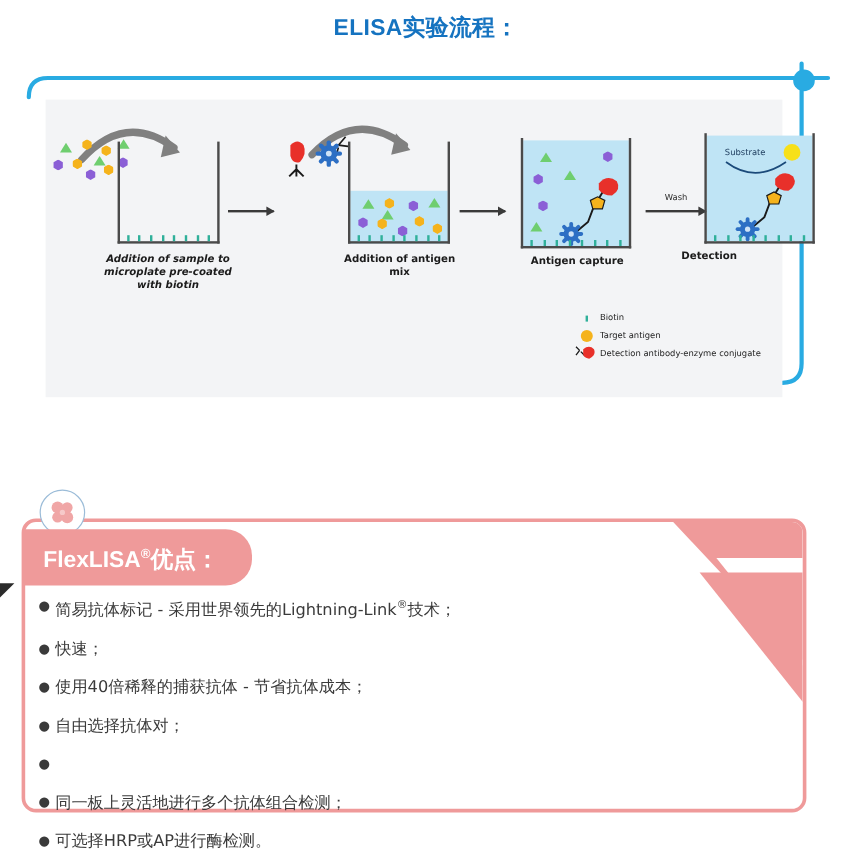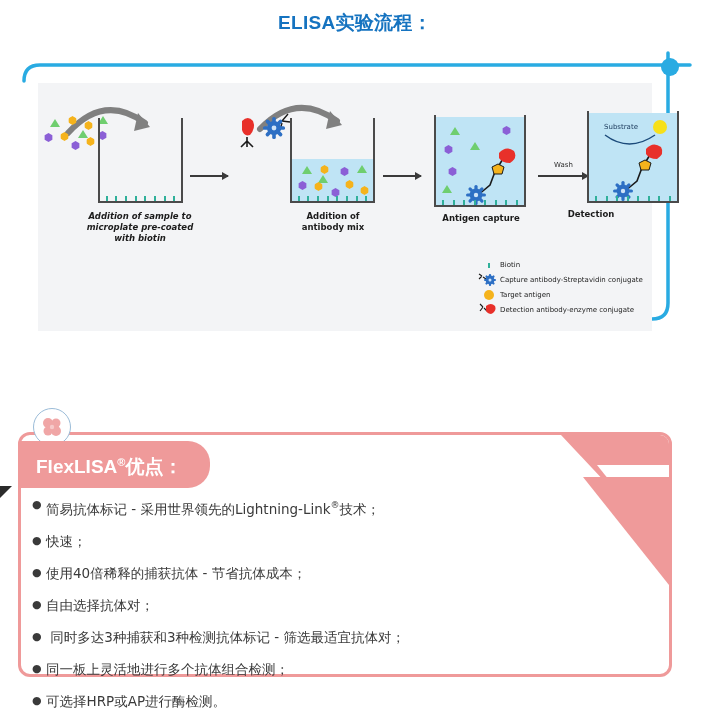--- a/index.html
+++ b/index.html
@@ -350,21 +350,21 @@
         <div class="biotin"></div>
           <div class="biotin"></div>
           <div class="biotin"></div>
         <div class="biotin"></div>
           <div class="biotin"></div>
           <div class="biotin"></div>
         <div class="biotin"></div>
           <div class="biotin"></div>
       </div>
     </div>
-    <div class="stage-caption" style="left:50px;top:128px;width:98px;">Addition of antibody mix</div>
+    <div class="stage-caption" style="left:50px;top:128px;width:98px;">Addition of antigen mix</div>
   </div>
 
   <div class="arrow-h" style="left:345px;top:92px;width:38px;"></div>
 
   <div class="stage" style="left:388px;top:4px;width:110px;height:160px;">
     <div class="well" style="left:8px;top:28px;width:92px;height:92px;">
       <div class="well-liquid" style="left:2px;top:2px;width:88px;height:88px;"></div>
       <div class="well-wall" style="left:0;top:0;height:92px;"></div>
       <div class="well-wall" style="left:90px;top:0;height:92px;"></div>
       <div class="well-floor" style="left:0;bottom:0;width:92px;"></div>
@@ -449,36 +449,20 @@
     <div class="legend-row">
       <span class="legend-icon">
         <svg width="10" height="10">
             <rect x="4" y="3" width="2" height="5" fill="#2fb09a"></rect>
           </svg>
       </span>
       <span class="legend-text">Biotin</span>
     </div>
     <div class="legend-row">
       <span class="legend-icon">
-        <svg width="22" height="14">
-          <path d="M4 3 L1 1 M4 3 L1 6 M5 4 L8 6" stroke="#1a1a1a" stroke-width="1.1" fill="none"></path>
-          <g fill="#2d6fc4">
-            <circle cx="12" cy="7" r="4.4"></circle>
-            <rect x="10.9" y="1" width="2.2" height="12" rx="1"></rect>
-            <rect x="6" y="5.9" width="12" height="2.2" rx="1"></rect>
-            <rect x="10.9" y="1" width="2.2" height="12" rx="1" transform="rotate(45 12 7)"></rect>
-            <rect x="10.9" y="1" width="2.2" height="12" rx="1" transform="rotate(-45 12 7)"></rect>
-          </g>
-          <circle cx="12" cy="7" r="1.5" fill="#cfe3f7"></circle>
-        </svg>
-      </span>
-      <span class="legend-text">Capture antibody-Streptavidin conjugate</span>
-    </div>
-    <div class="legend-row">
-      <span class="legend-icon">
         <svg width="14" height="14">
             <circle cx="7" cy="7" r="5" fill="#f5b31c"></circle>
           </svg>
       </span>
       <span class="legend-text">Target antigen</span>
     </div>
     <div class="legend-row">
       <span class="legend-icon">
         <svg width="22" height="14">
           <path d="M5 4 L2 1 M5 4 L2 8 M6 5 L9 8" stroke="#1a1a1a" stroke-width="1.1" fill="none"></path>
@@ -531,21 +515,20 @@
   <div class="adv-item">
     <span class="adv-bullet">●</span>
     <span class="adv-text">使用40倍稀释的捕获抗体 - 节省抗体成本；</span>
   </div>
   <div class="adv-item">
     <span class="adv-bullet">●</span>
     <span class="adv-text">自由选择抗体对；</span>
   </div>
   <div class="adv-item">
     <span class="adv-bullet">●</span>
-    <span class="adv-text">&nbsp;同时多达3种捕获和3种检测抗体标记 - 筛选最适宜抗体对；</span>
   </div>
   <div class="adv-item">
     <span class="adv-bullet">●</span>
     <span class="adv-text">同一板上灵活地进行多个抗体组合检测；</span>
   </div>
   <div class="adv-item">
     <span class="adv-bullet">●</span>
     <span class="adv-text">可选择HRP或AP进行酶检测。</span>
   </div>
 </div>

